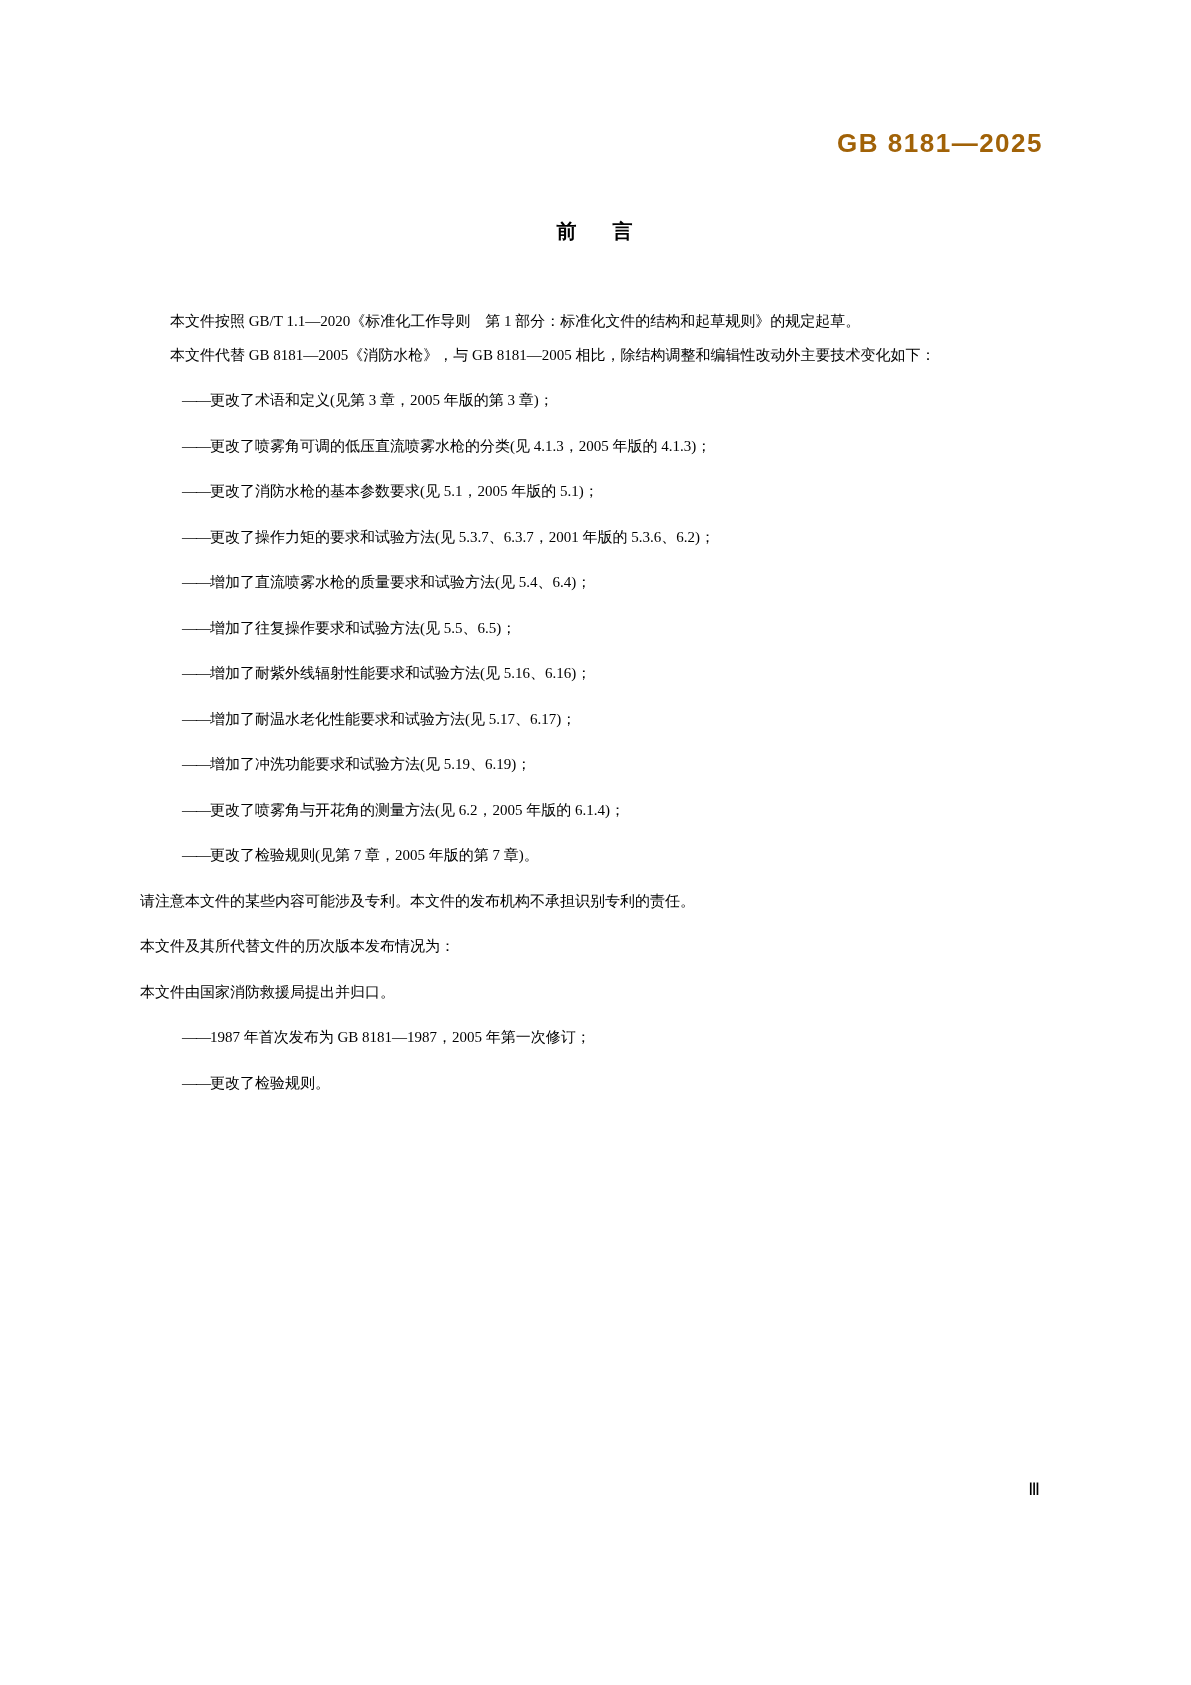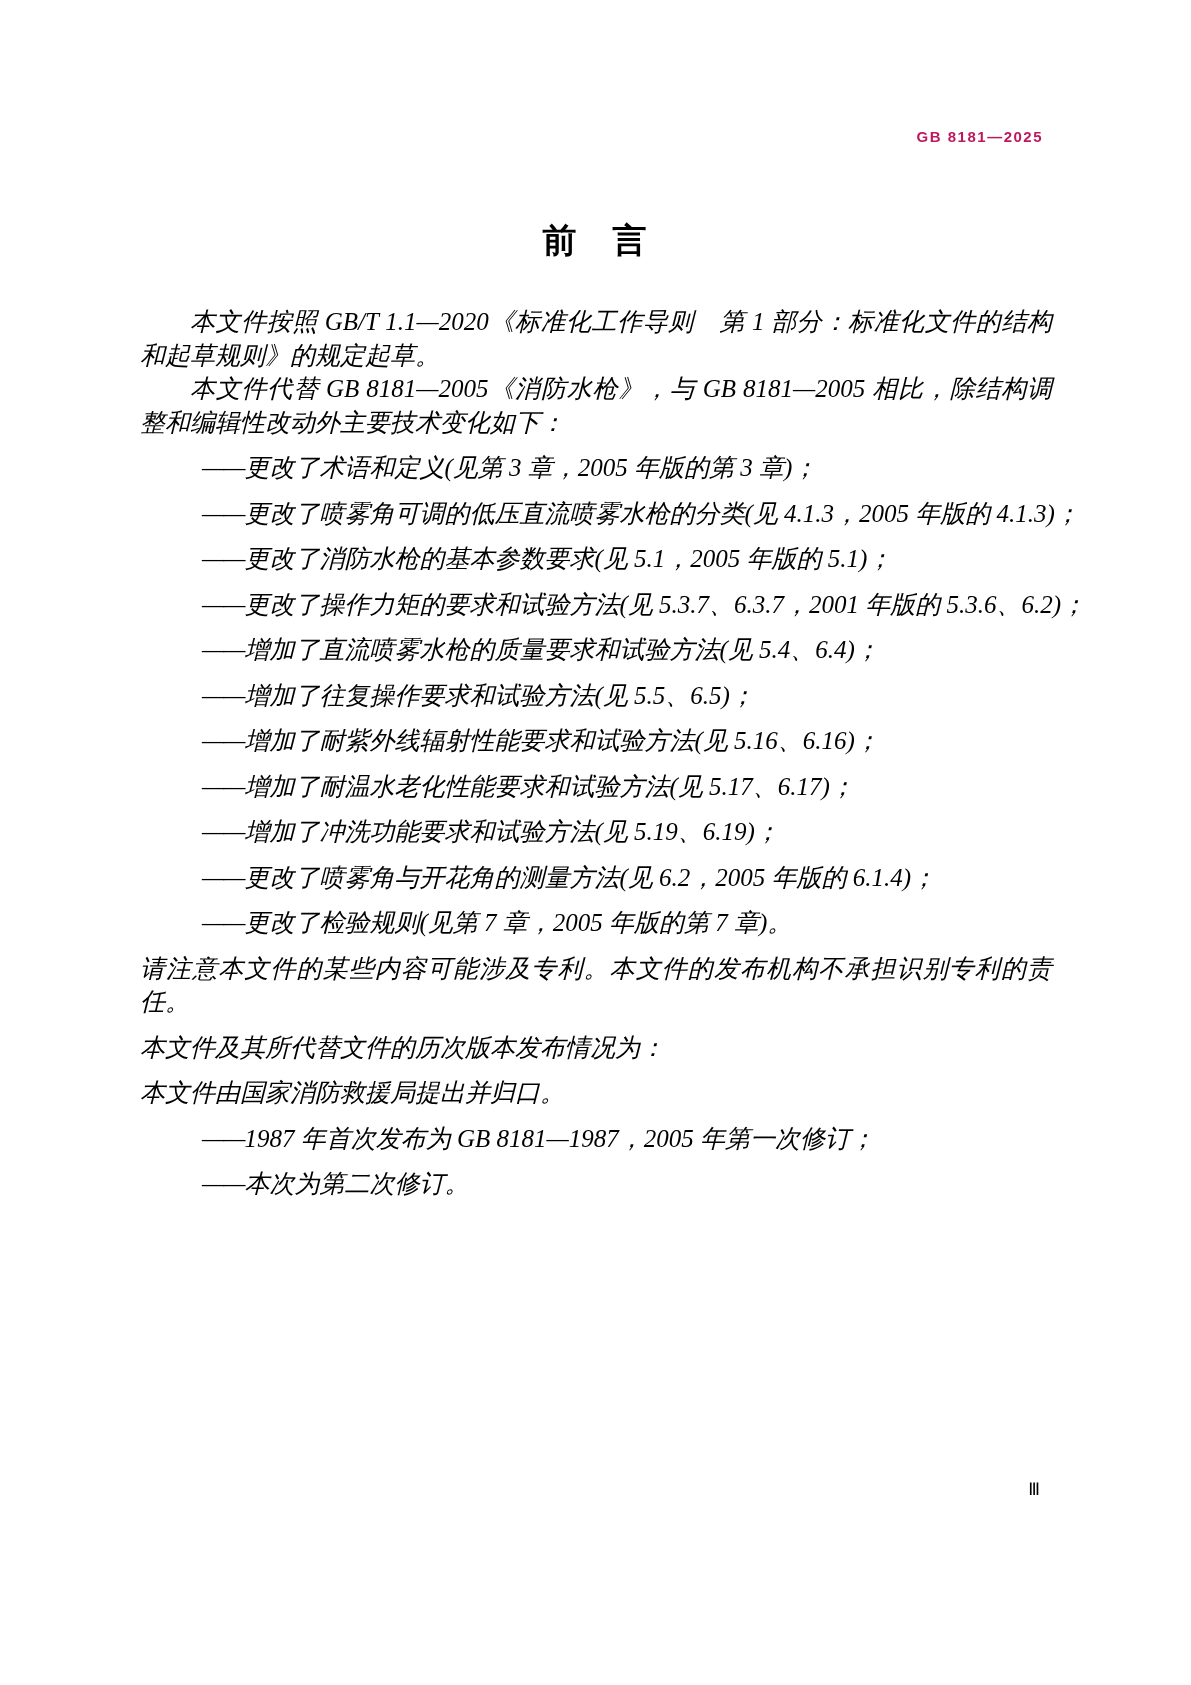--- a/index.html
+++ b/index.html
@@ -16,48 +16,47 @@
     color: #000000;
     box-sizing: border-box;
     overflow: hidden;
   }
   .header {
     position: absolute;
     top: 128px;
     right: 148px;
     font-family: "Liberation Sans", sans-serif;
     font-weight: bold;
-    font-size: 15px;
+    font-size: 26px;
     letter-spacing: 1.5px;
-    color: #be185d;
+    color: #a16207;
   }
   .title {
     position: absolute;
     top: 218px;
     left: 0;
     width: 100%;
     text-align: center;
     font-family: "Liberation Sans", sans-serif;
     font-weight: bold;
-    font-size: 34px;
+    font-size: 20px;
     letter-spacing: 2px;
   }
   .title .gap {
     display: inline-block;
     width: 34px;
   }
   .body {
     position: absolute;
     top: 305px;
     left: 140px;
     width: 912px;
-    font-size: 25px;
+    font-size: 15px;
     line-height: 33.5px;
     text-align: justify;
-    font-style: italic;
   }
   .para {
     text-indent: 2em;
     margin: 0 0 0 0;
   }
   .para.noindent {
     text-indent: 0;
     margin-top: 12px;
   }
   .dash-item {
@@ -108,20 +107,20 @@
       <p class="dash-item"><span class="dash">——</span><span>更改了喷雾角与开花角的测量方法(见 6.2，2005 年版的 6.1.4)；</span></p>
       <p class="dash-item"><span class="dash">——</span><span>更改了检验规则(见第 7 章，2005 年版的第 7 章)。</span></p>
     </div>
 
     <p class="para noindent">请注意本文件的某些内容可能涉及专利。本文件的发布机构不承担识别专利的责任。</p>
     <p class="para noindent">本文件及其所代替文件的历次版本发布情况为：</p>
     <p class="para noindent">本文件由国家消防救援局提出并归口。</p>
 
     <div>
       <p class="dash-item"><span class="dash">——</span><span>1987 年首次发布为 GB 8181—1987，2005 年第一次修订；</span></p>
-      <p class="dash-item"><span class="dash">——</span><span>本次为第二次修订。</span></p>
+      <p class="dash-item"><span class="dash">——</span><span>更改了检验规则。</span></p>
     </div>
 
   </div>
 
   <div class="footer">Ⅲ</div>
 
 </div>
 
 </body></html>

